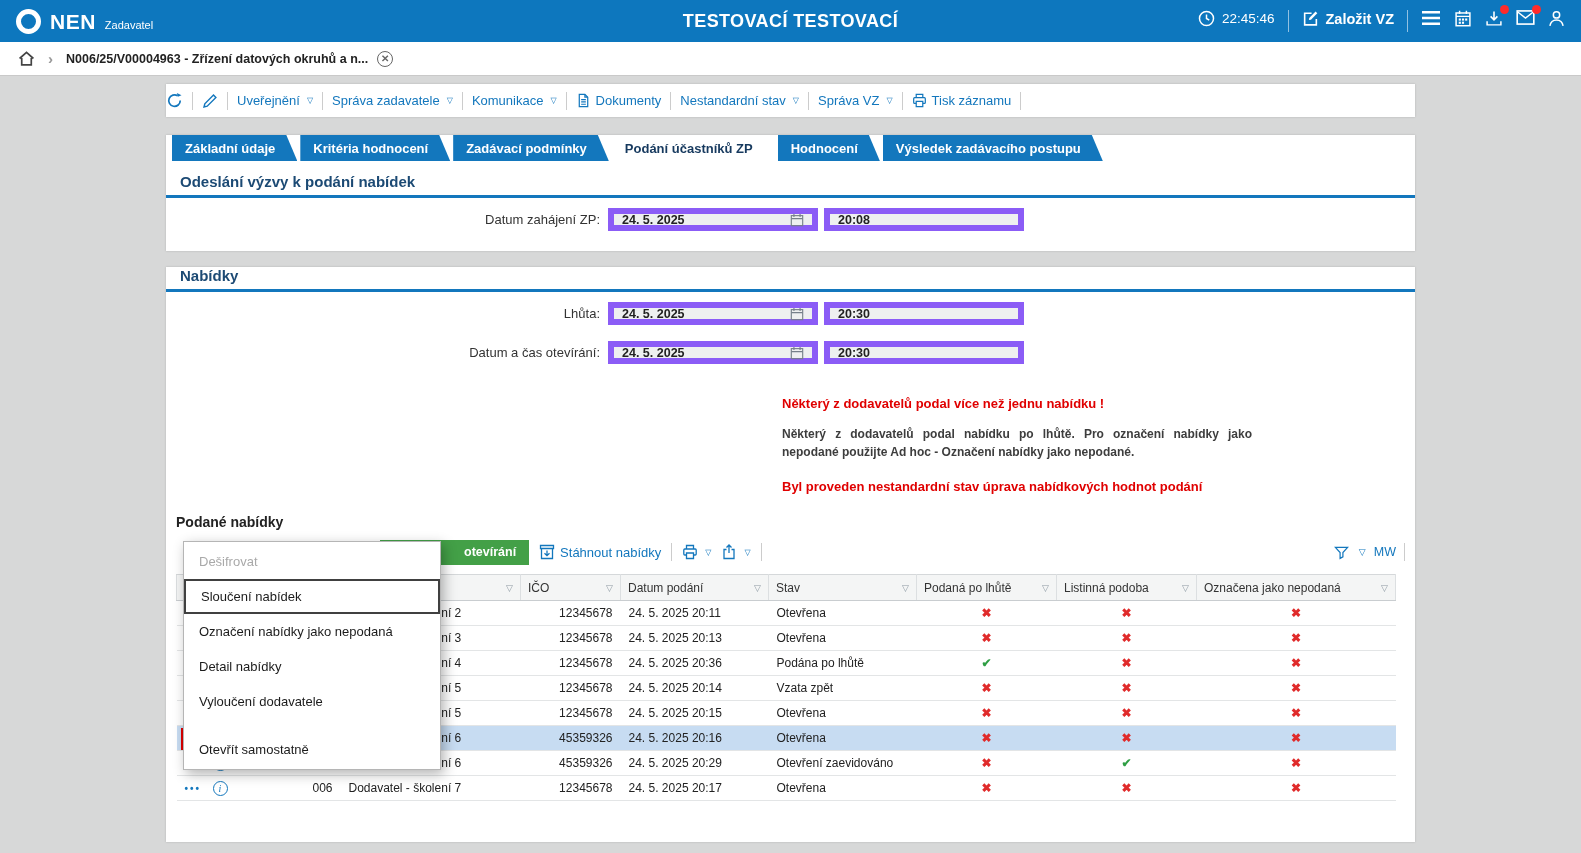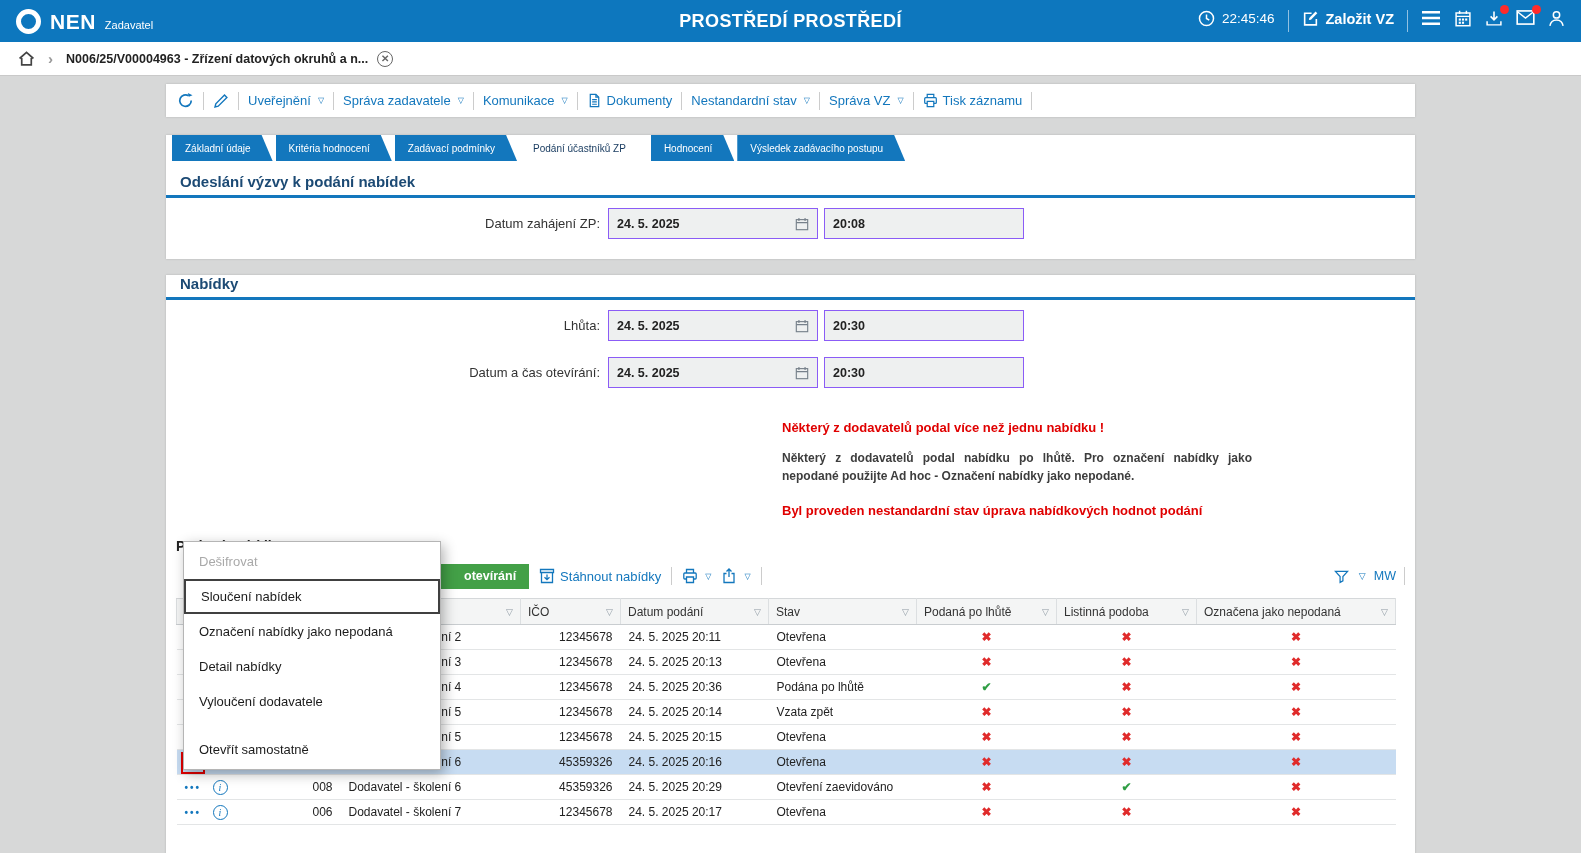--- a/index.html
+++ b/index.html
@@ -22,41 +22,41 @@
 
   
   .breadcrumb{height:34px;background:#fff;border-bottom:1px solid #c9c9c9;display:flex;align-items:center;gap:13px;padding:0 18px;position:relative;z-index:55}
   .crumb-chev{color:#999;font-size:15px;font-weight:bold}
   .crumb-record{font-weight:bold;font-size:12.5px;color:#222;display:flex;gap:9px;align-items:center;cursor:pointer}
   .close-circle{width:16px;height:16px;border:1.4px solid #666;border-radius:50%;color:#666;font-size:10px;line-height:13px;text-align:center;display:inline-block;cursor:pointer;font-weight:bold}
 
   
   .page{width:1249px;margin:8px auto 0}
   .card{background:#fff;box-shadow:0 0 2px rgba(0,0,0,.18)}
-  .toolbar-card{height:33px;display:flex;align-items:center;padding:0 11px;gap:9px}
+  .toolbar-card{height:33px;display:flex;align-items:center;padding:0 0;gap:9px}
   .card2{margin-top:18px;padding-bottom:20px}
   .card3{margin-top:16px;padding-bottom:40px;min-height:575px}
   .vsep{width:1px;height:18px;background:#ccc;display:inline-block;flex:0 0 auto}
   .tool-ico{color:#1377bd;display:inline-flex;align-items:center;cursor:pointer}
   .tool-link{color:#1377bd;font-size:13px;display:inline-flex;align-items:center;gap:5px;cursor:pointer;white-space:nowrap}
   .dd{font-size:8px;margin-left:2px;color:#1377bd}
   .tico{display:inline-flex;align-items:center}
 
   
   .tabs{display:flex;height:26px;padding-left:6px}
-  .tab{background:#1377bd;color:#fff;font-weight:normal;font-size:10px;display:flex;align-items:center;padding:0 22px 0 13px;margin-right:3px;clip-path:polygon(0 0,calc(100% - 11px) 0,100% 100%,0 100%);cursor:pointer;white-space:nowrap}
+  .tab{background:#1377bd;color:#fff;font-weight:bold;font-size:13px;display:flex;align-items:center;padding:0 22px 0 13px;margin-right:3px;clip-path:polygon(0 0,calc(100% - 11px) 0,100% 100%,0 100%);cursor:pointer;white-space:nowrap}
   .tab.active{background:#fff;color:#16395e}
 
   
   .sec-title{color:#1c4a74;font-size:15px;font-weight:bold;margin:12px 0 5px 14px}
   .rule{border-bottom:3px solid #1377bd}
   .form-area{padding-top:10px}
   .form-row{display:flex;align-items:center;margin-bottom:16px}
   .form-row label{width:442px;text-align:right;font-size:13px;color:#333;padding-right:8px;flex:0 0 auto}
-  .inp{height:31px;background:#eef0f0;border:1px solid #8b5cf6;display:flex;align-items:center;padding:0 8px;font-size:12.5px;font-weight:bold;color:#222;cursor:text}
+  .inp{height:23px;background:#eef0f0;border:6px solid #8b5cf6;display:flex;align-items:center;padding:0 8px;font-size:12.5px;font-weight:bold;color:#222;cursor:text}
   .inp.date{width:210px;justify-content:space-between}
   .inp.time{width:200px;margin-left:6px}
   .cal-ico{color:#76808a;display:inline-flex}
 
   .msg{margin-left:616px}
   .warn{color:#e00000;font-weight:bold;font-size:13px}
   .w1{margin-top:32px}
   .note{margin-top:14px;width:470px;font-size:12px;font-weight:600;color:#3d3d3d;text-align:justify;line-height:1.5}
   .w2{margin-top:18px}
 
@@ -92,21 +92,21 @@
 </style>
 </head>
 <body>
 
 <header class="topbar">
   <div class="brand">
     <span class="logo-ring"></span>
     <span class="brand-name">NEN</span>
     <span class="brand-role">Zadavatel</span>
   </div>
-  <div class="env-title">PROSTŘEDÍ PROSTŘEDÍ</div>
+  <div class="env-title">TESTOVACÍ TESTOVACÍ</div>
   <div class="top-actions">
     <span class="iconbtn">
       <span class="tico">
           <svg width="17" height="17" viewBox="0 0 16 16">
             <circle cx="8" cy="8" r="6.6" fill="none" stroke="#fff" stroke-width="1.4"></circle>
             <path d="M8 4.3V8l2.6 1.6" stroke="#fff" stroke-width="1.4" fill="none"></path>
           </svg>
         </span>
       <span class="clock-time">22:45:46</span>
     </span>

